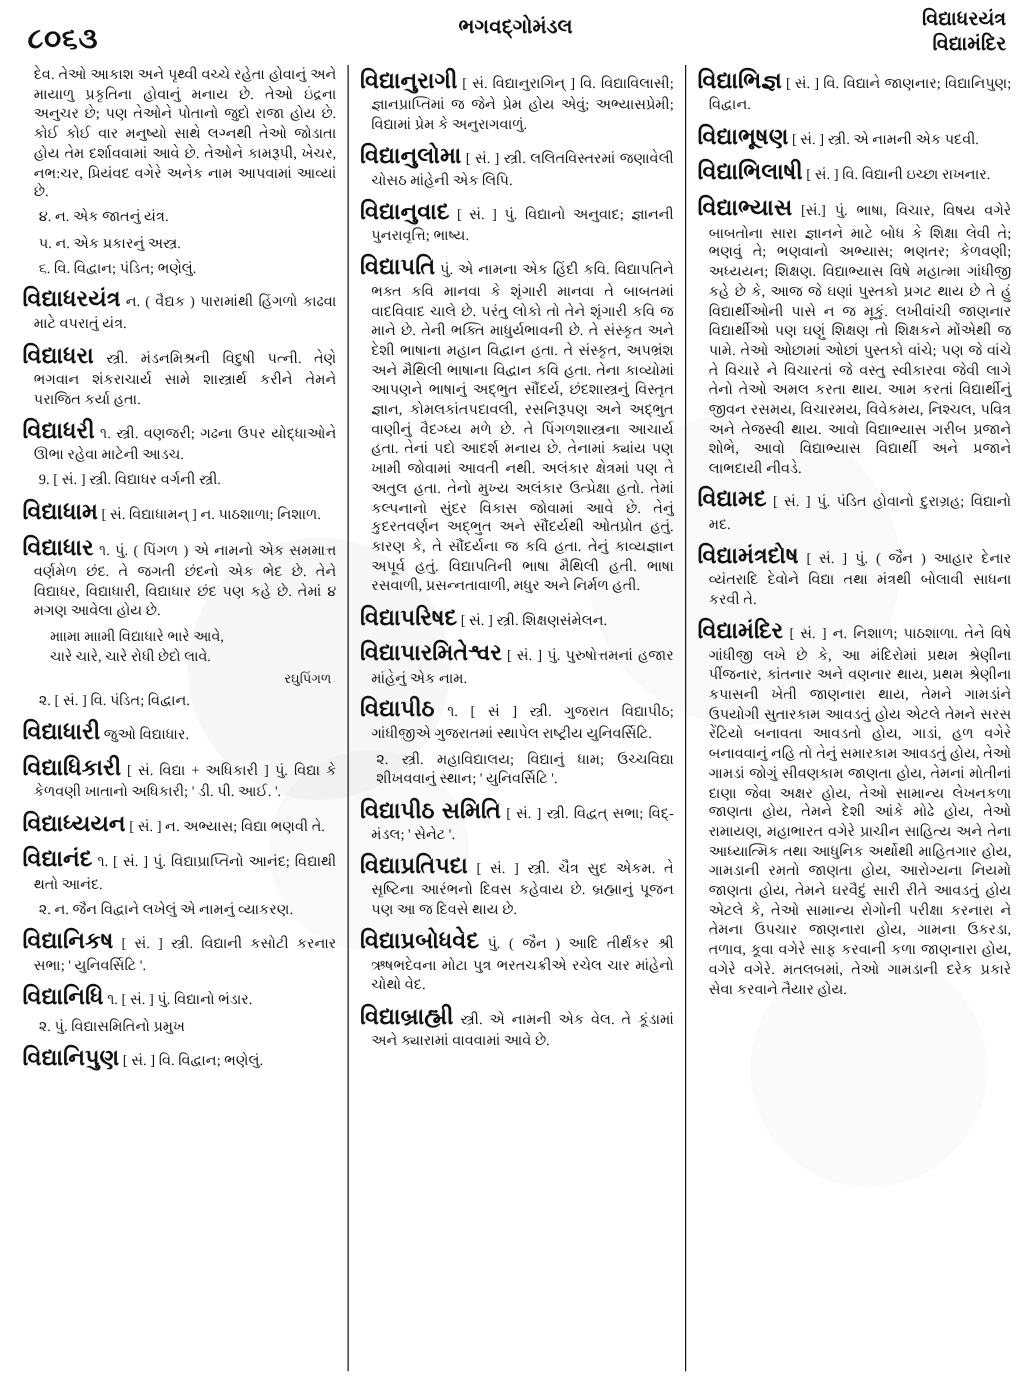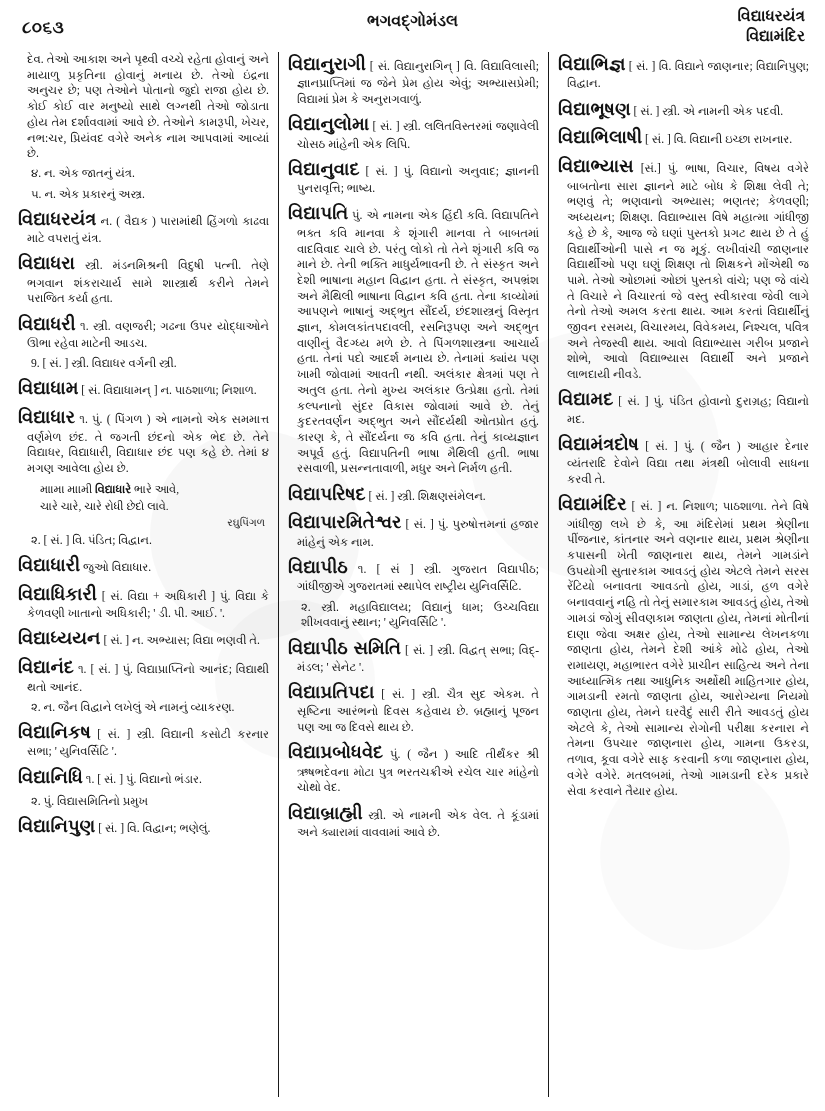--- a/index.html
+++ b/index.html
@@ -43,21 +43,21 @@
   .page-header {
     position: relative;
     height: 52px;
     padding: 8px 16px 0 16px;
     box-sizing: border-box;
   }
   .folio {
     position: absolute;
     left: 22px;
     top: 18px;
-    font-size: 17px;
+    font-size: 23px;
     font-weight: bold;
     letter-spacing: 0.5px;
   }
   .running-title {
     position: absolute;
     left: 0;
     right: 0;
     top: 12px;
     text-align: center;
     font-size: 16px;
@@ -117,21 +117,21 @@
   }
   .bold { font-weight: bold; }
   .verse {
     margin: 2px 0 2px 0;
     padding-left: 22px;
     text-indent: 0;
     font-size: 11.4px;
     line-height: 1.45;
   }
   .verse-line { display: block; white-space: nowrap; }
-  .verse-line .bold { font-weight: bold; }
+  .verse-line .bold { font-weight: normal; }
   .citation {
     display: block;
     text-align: right;
     font-weight: normal;
     font-size: 10.6px;
     padding-right: 4px;
     margin-top: 1px;
   }
 </style>
 </head>
@@ -151,20 +151,21 @@
       <div>વિદ્યાધરયંત્ર</div>
       <div>વિદ્યામંદિર</div>
     </div>
   </div>
 
   <div class="columns">
     <div class="column col-1">
         <div class="entry cont"><span>દેવ. તેઓ આકાશ અને પૃથ્વી વચ્ચે રહેતા હોવાનું અને માયાળુ પ્રકૃતિના હોવાનું મનાય છે. તેઓ ઇંદ્રના અનુચર છે; પણ તેઓને પોતાનો જુદો રાજા હોય છે. કોઈ કોઈ વાર મનુષ્યો સાથે લગ્નથી તેઓ જોડાતા હોય તેમ દર્શાવવામાં આવે છે. તેઓને કામરૂપી, ખેચર, નભ:ચર, પ્રિયંવદ વગેરે અનેક નામ આપવામાં આવ્યાં છે.</span></div>
         <div class="entry sense"><span>૪. ન. એક જાતનું યંત્ર.</span></div>
         <div class="entry sense"><span>૫. ન. એક પ્રકારનું અસ્ત્ર.</span></div>
+        <div class="entry sense"><span>૬. વિ. વિદ્વાન; પંડિત; ભણેલું.</span></div>
         <div class="entry"><span class="headword">વિદ્યાધરયંત્ર</span><span> ન. ( વૈદ્યક ) પારામાંથી હિંગળો કાઢવા માટે વપરાતું યંત્ર.</span></div>
         <div class="entry"><span class="headword">વિદ્યાધરા</span><span> સ્ત્રી. મંડનમિશ્રની વિદુષી પત્ની. તેણે ભગવાન શંકરાચાર્ય સામે શાસ્ત્રાર્થ કરીને તેમને પરાજિત કર્યા હતા.</span></div>
         <div class="entry"><span class="headword">વિદ્યાધરી</span><span> ૧. સ્ત્રી. વણજરી; ગઢના ઉપર યોદ્ધાઓને ઊભા રહેવા માટેની આડચ.</span></div>
         <div class="entry sense"><span>9. [ સં. ] સ્ત્રી. વિદ્યાધર વર્ગની સ્ત્રી.</span></div>
         <div class="entry"><span class="headword">વિદ્યાધામ</span><span> [ સં. વિદ્યાધામન્ ] ન. પાઠશાળા; નિશાળ.</span></div>
         <div class="entry"><span class="headword">વિદ્યાધાર</span><span> ૧. પું. ( પિંગળ ) એ નામનો એક સમમાત્ત વર્ણમેળ છંદ. તે જગતી છંદનો એક ભેદ છે. તેને વિદ્યાધર, વિદ્યાધારી, વિદ્યાધાર છંદ પણ કહે છે. તેમાં ૪ મગણ આવેલા હોય છે.</span></div>
         <div class="entry verse">
           <span class="verse-line">માામા માામી <span class="bold">વિદ્યાધારે</span> ભારે આવે,</span>
           <span class="verse-line">ચારે ચારે, ચારે રોધી છેદો લાવે.</span>
           <span class="citation">રઘુપિંગળ</span>

